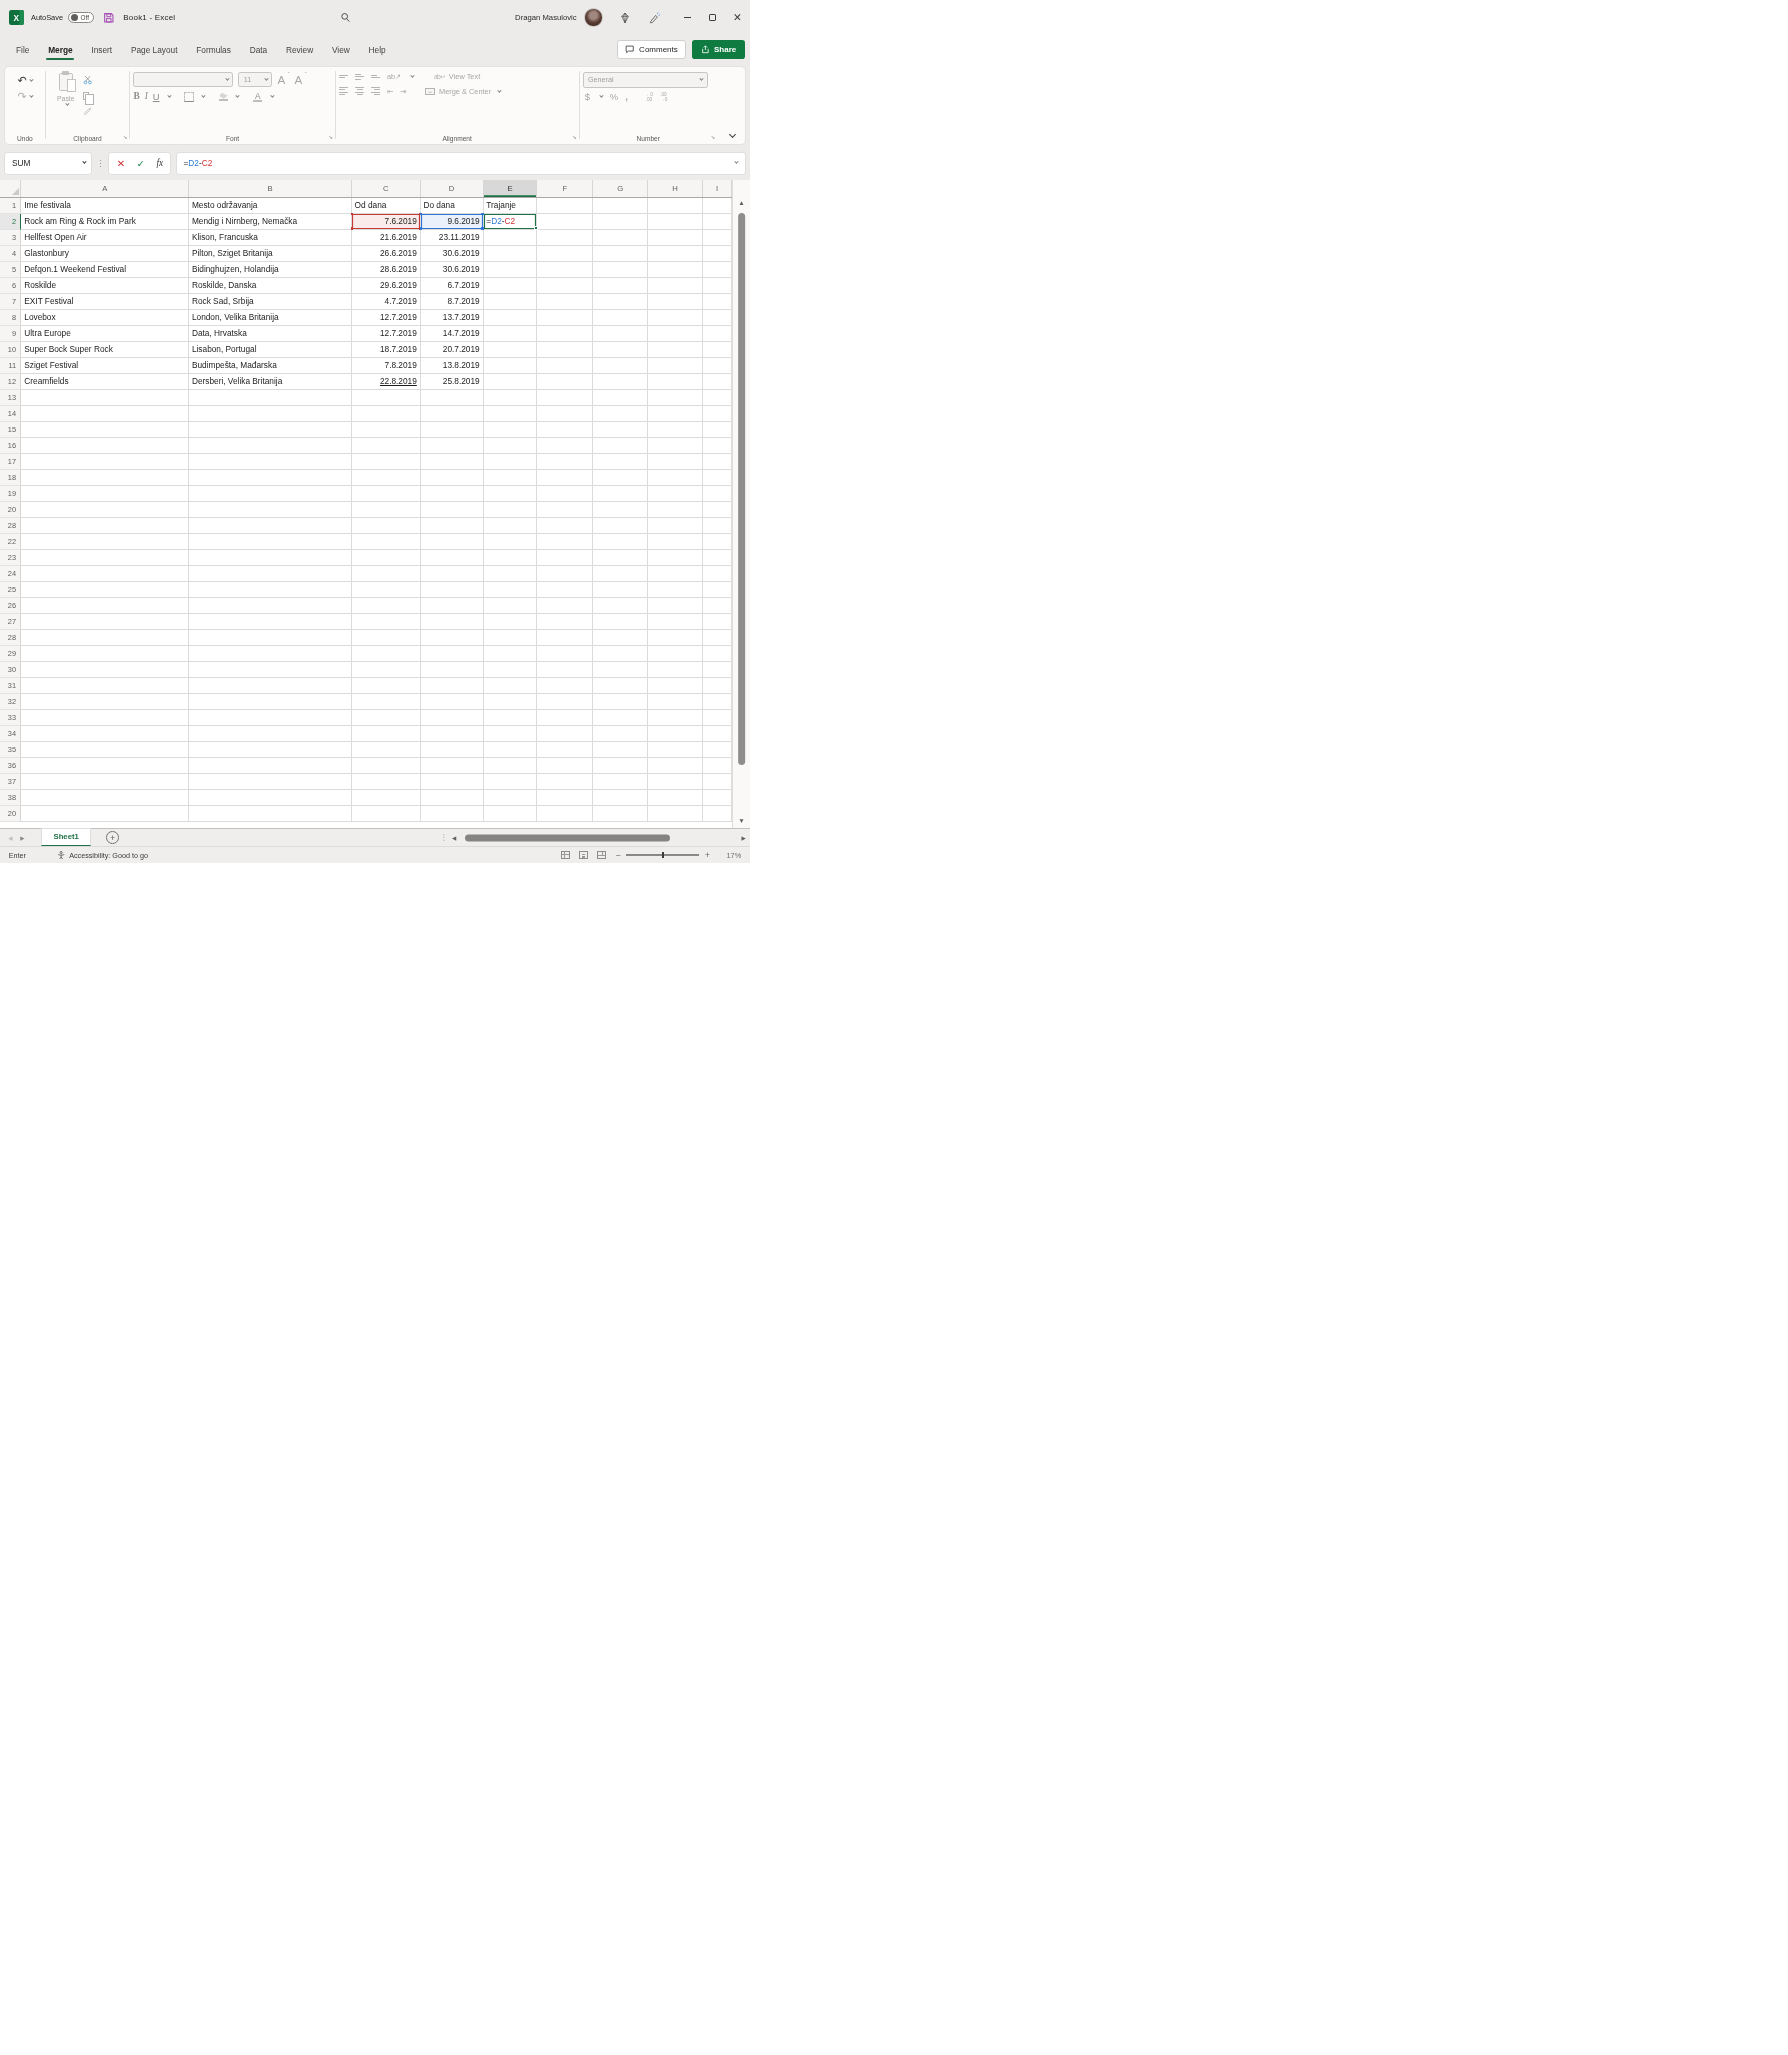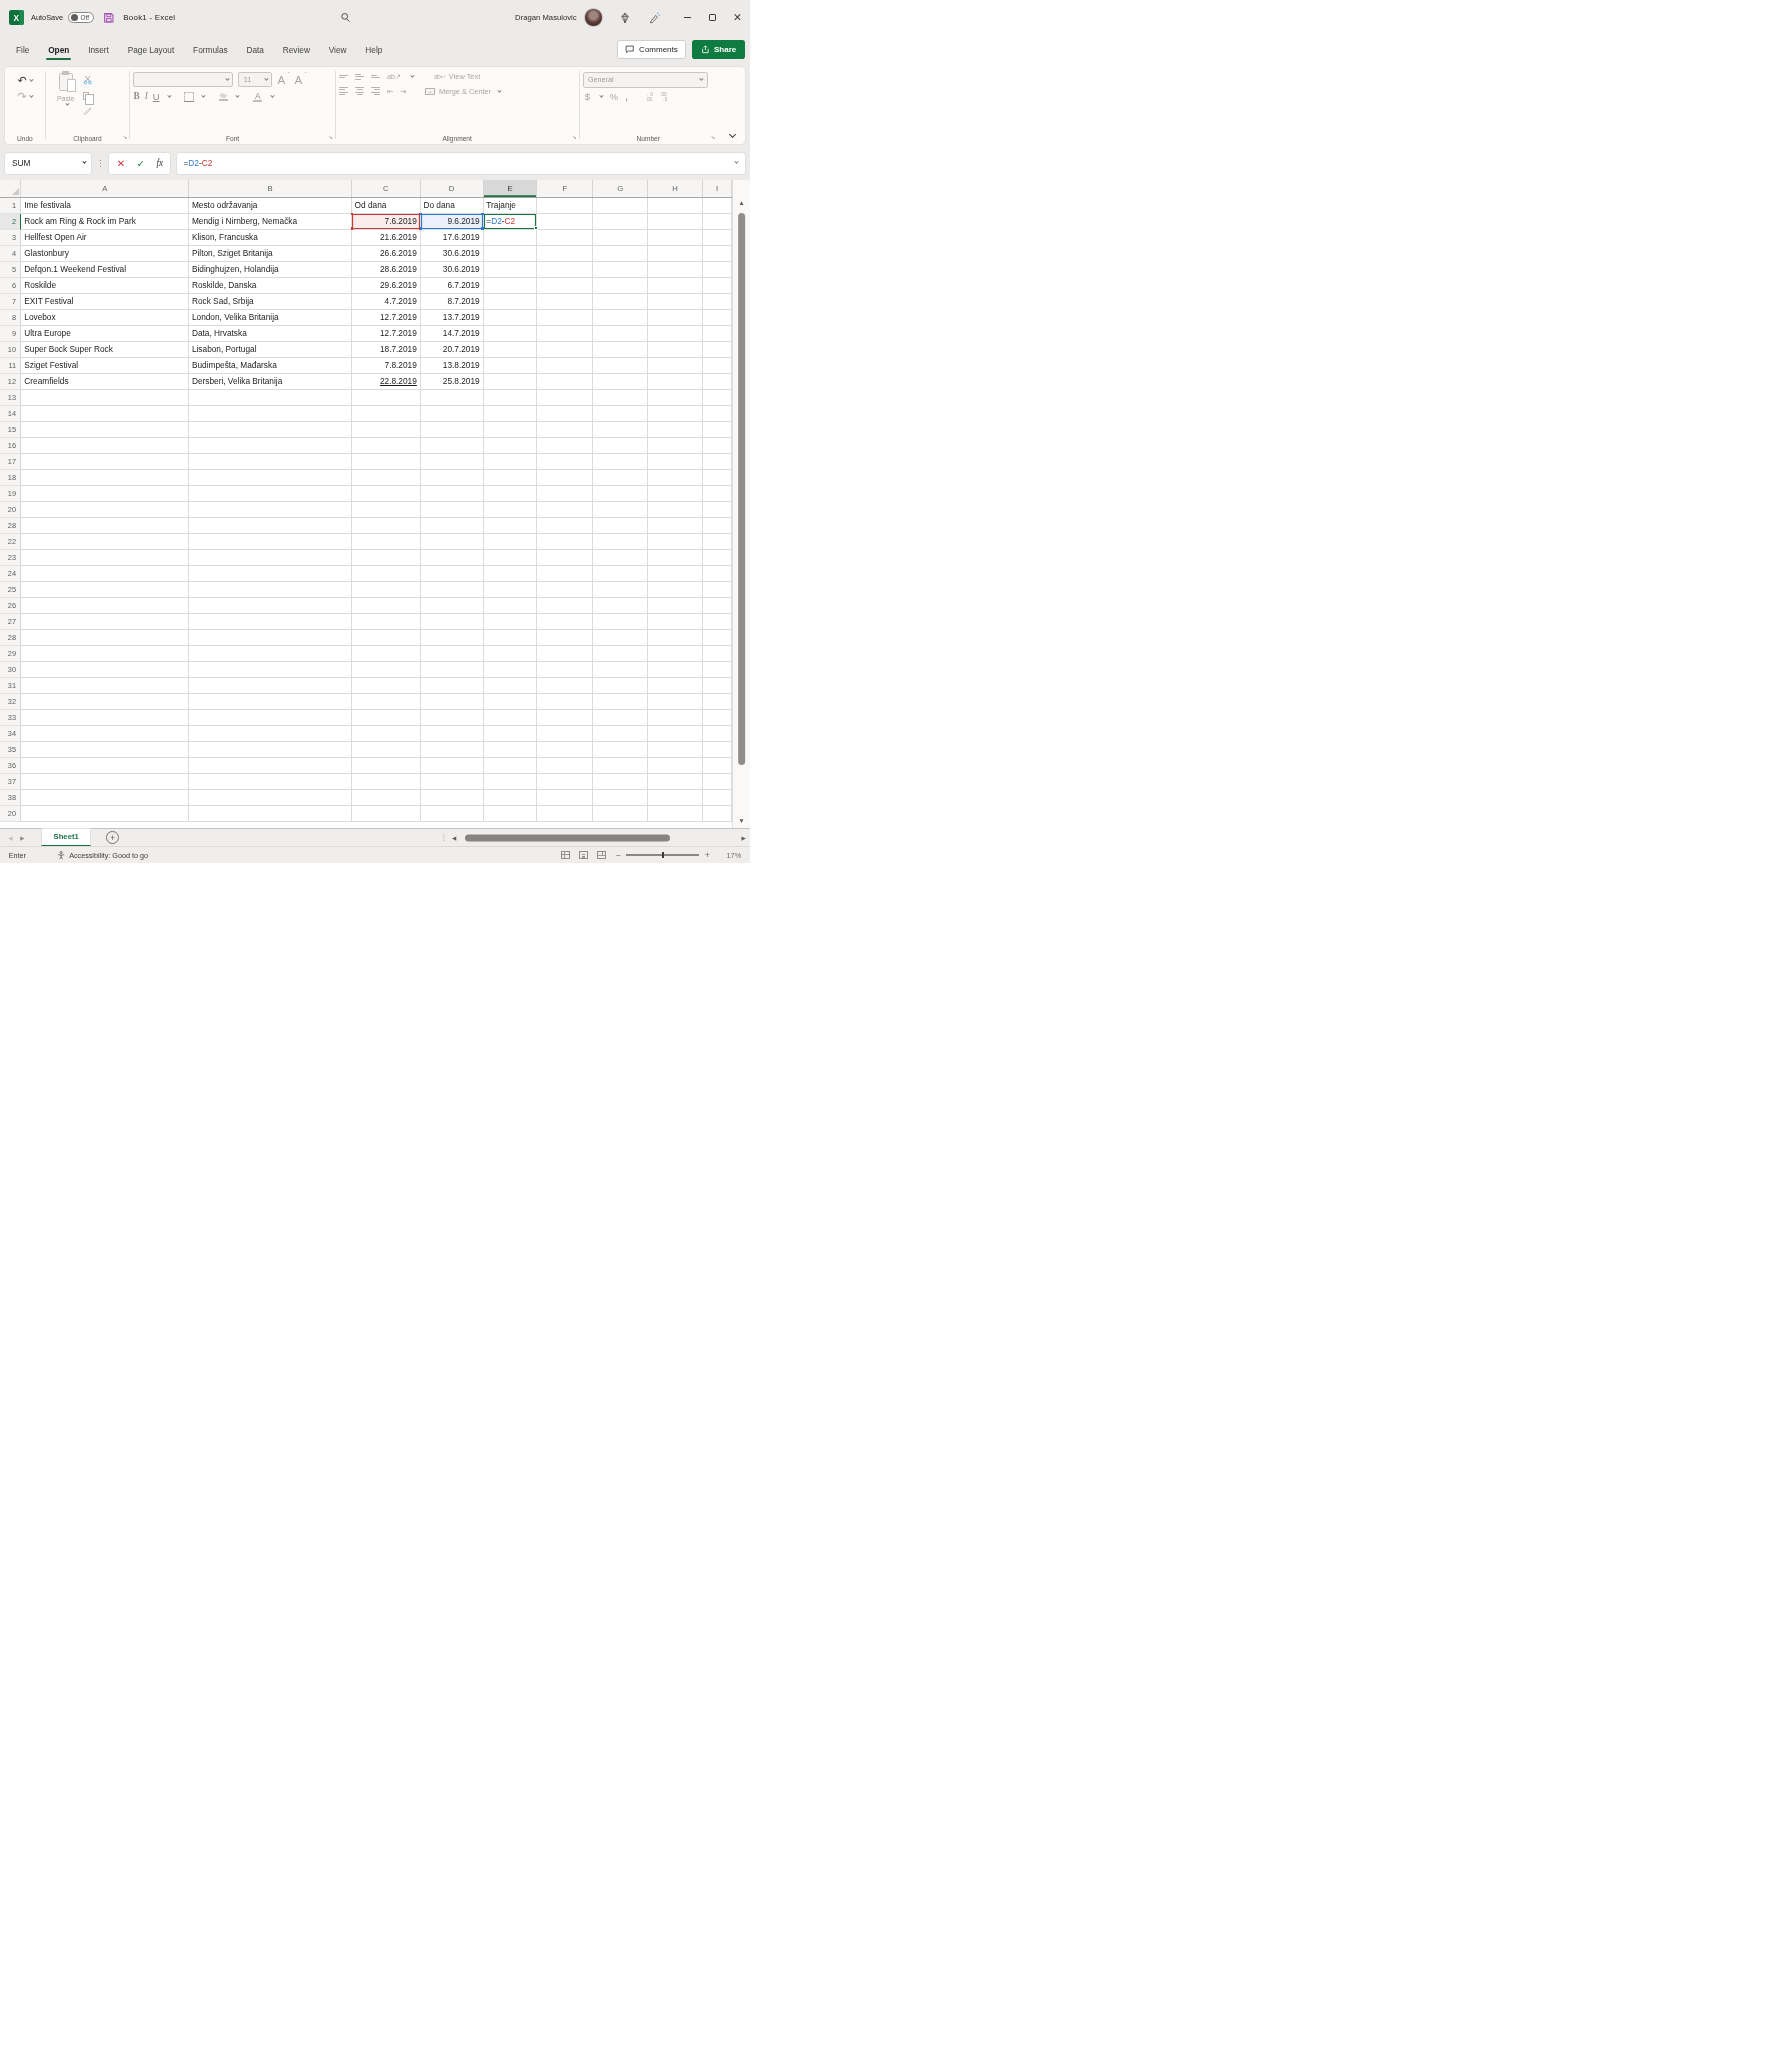--- a/index.html
+++ b/index.html
@@ -254,21 +254,21 @@
         </div>
       <div class="winbtn">
           <span class="close-x">✕</span>
         </div>
     </div>
   </div>
 
   <div class="tabrow">
     <div id="tabs">
         <div class="tab">File</div>
-        <div class="tab active">Open</div>
+        <div class="tab active">Merge</div>
         <div class="tab">Insert</div>
         <div class="tab">Page Layout</div>
         <div class="tab">Formulas</div>
         <div class="tab">Data</div>
         <div class="tab">Review</div>
         <div class="tab">View</div>
         <div class="tab">Help</div>
       </div>
     <div class="tab-actions">
       <button class="btn-comments">
@@ -512,21 +512,21 @@
           <div class="cell" style="width: 56px;"></div>
           <div class="cell" style="width: 55px;"></div>
           <div class="cell" style="width: 55px;"></div>
           <div class="cell" style="width: 29px;"></div>
         </div>
         <div class="grow">
           <div class="rowh">3</div>
           <div class="cell" style="width: 168px;">Hellfest Open Air</div>
           <div class="cell" style="width: 163px;">Klison, Francuska</div>
           <div class="cell num" style="width: 69px;">21.6.2019</div>
-          <div class="cell num" style="width: 63px;">17.6.2019</div>
+          <div class="cell num" style="width: 63px;">23.11.2019</div>
           <div class="cell" style="width: 54px;"></div>
           <div class="cell" style="width: 56px;"></div>
           <div class="cell" style="width: 55px;"></div>
           <div class="cell" style="width: 55px;"></div>
           <div class="cell" style="width: 29px;"></div>
         </div>
         <div class="grow">
           <div class="rowh">4</div>
           <div class="cell" style="width: 168px;">Glastonbury</div>
           <div class="cell" style="width: 163px;">Pilton, Sziget Britanija</div>

